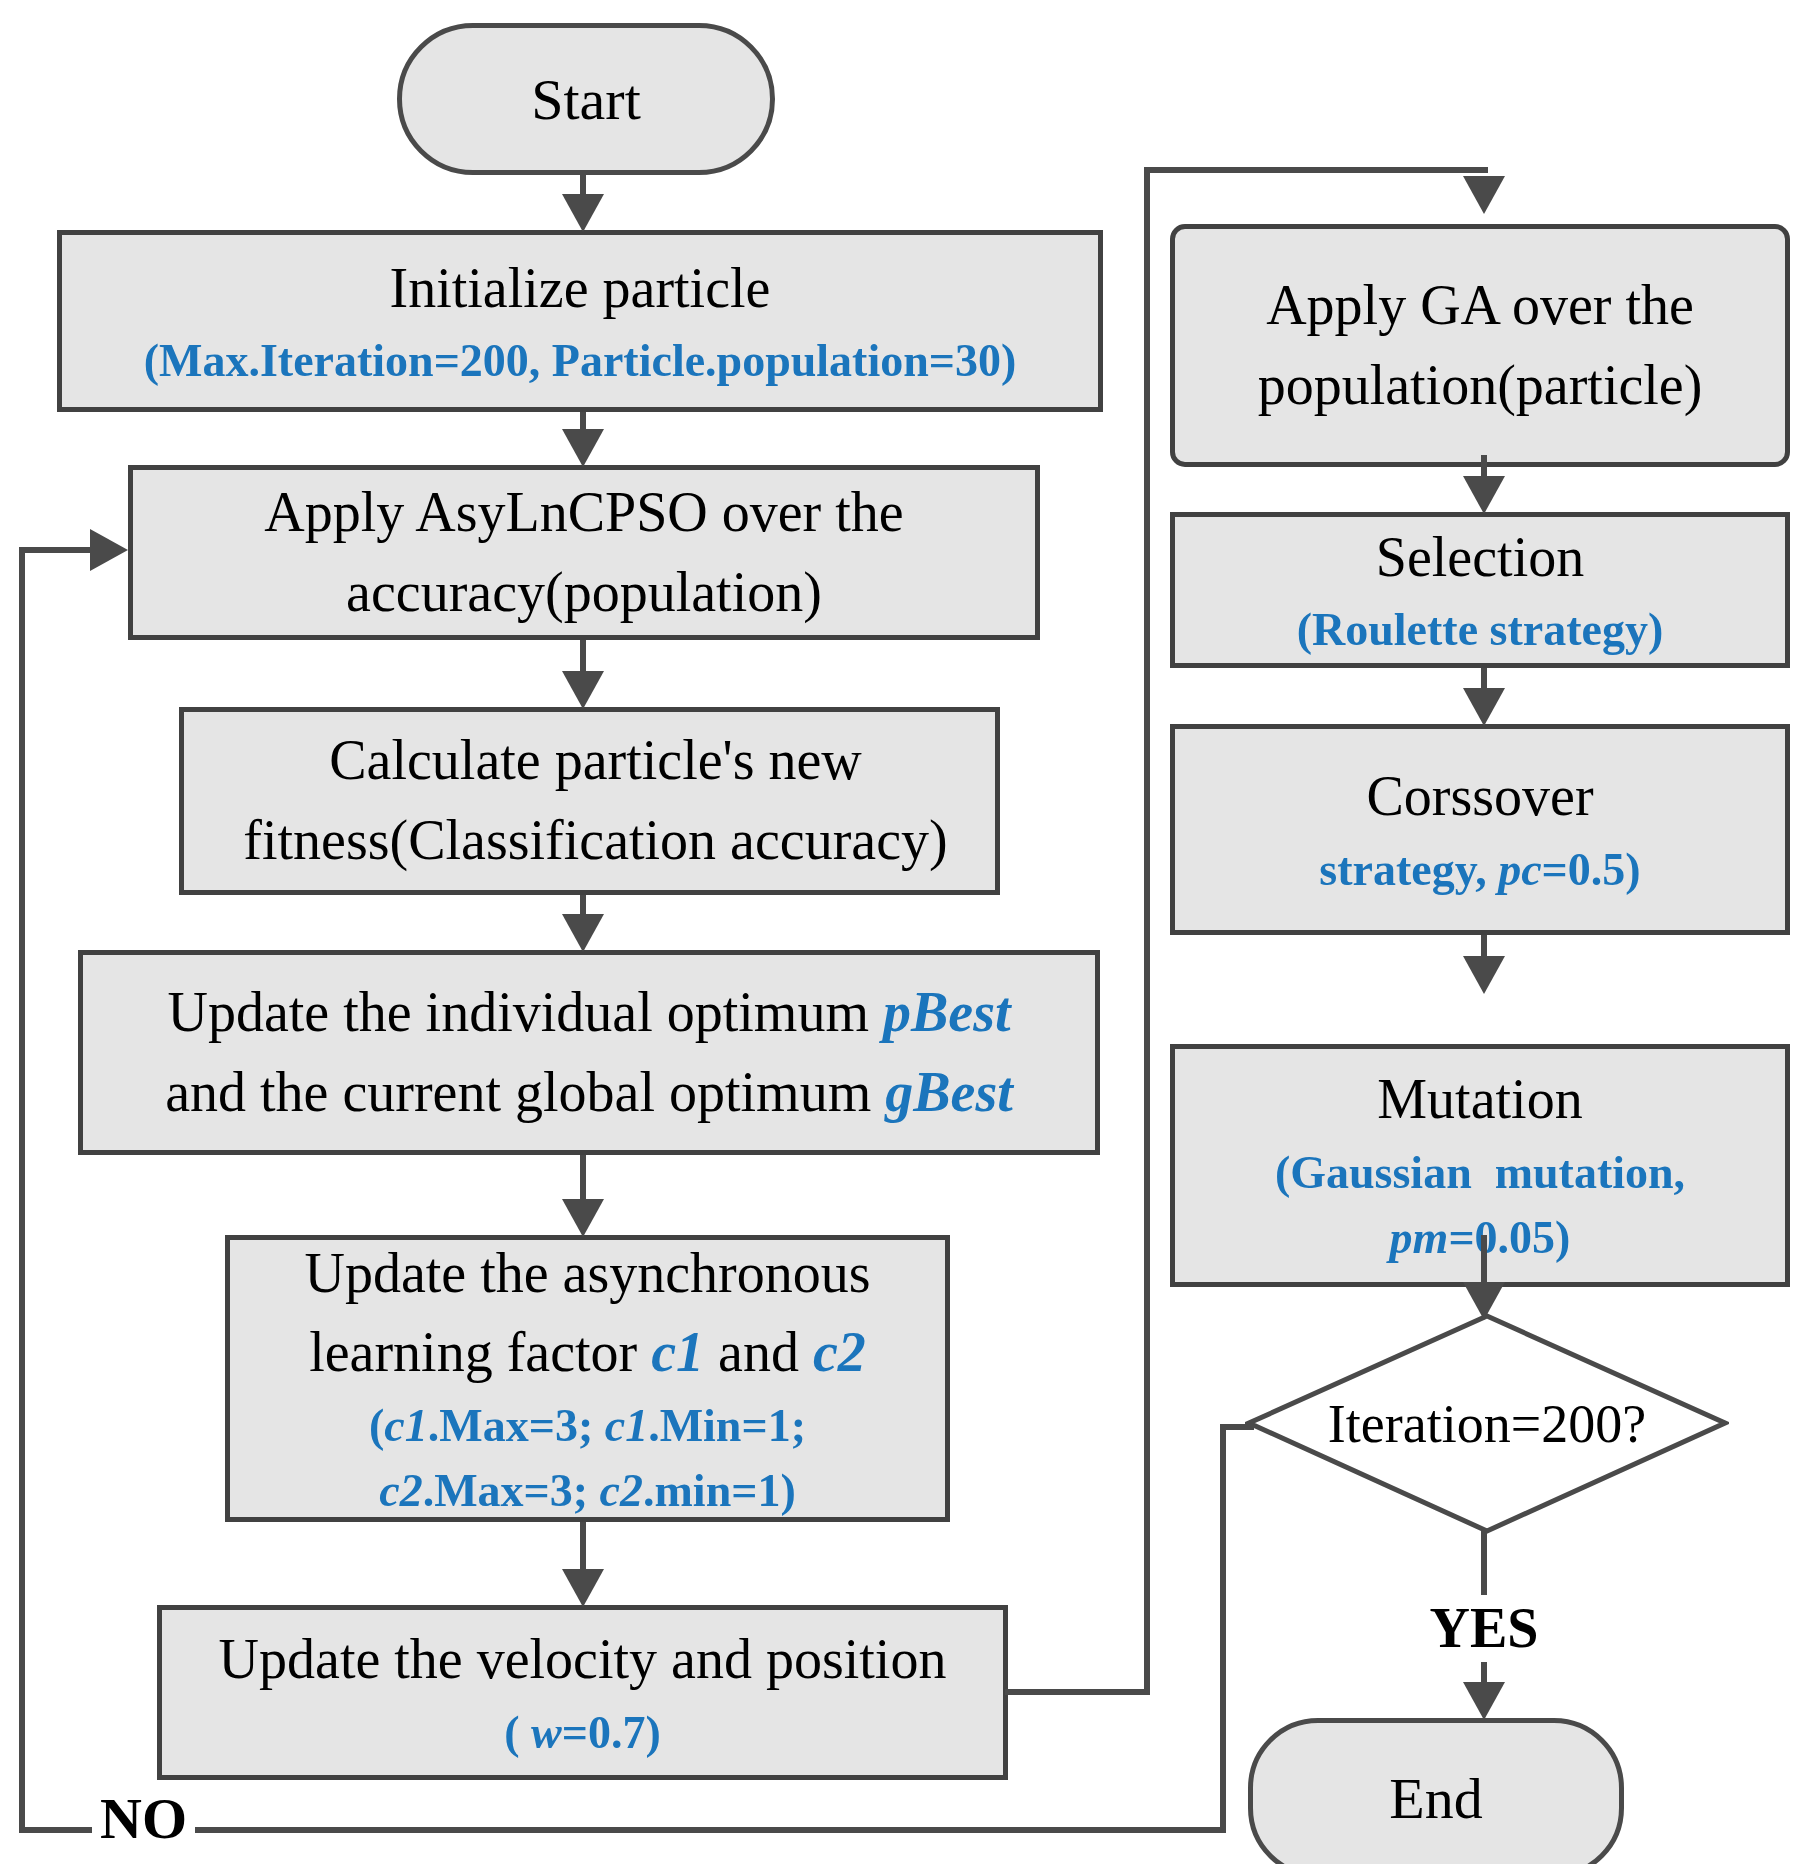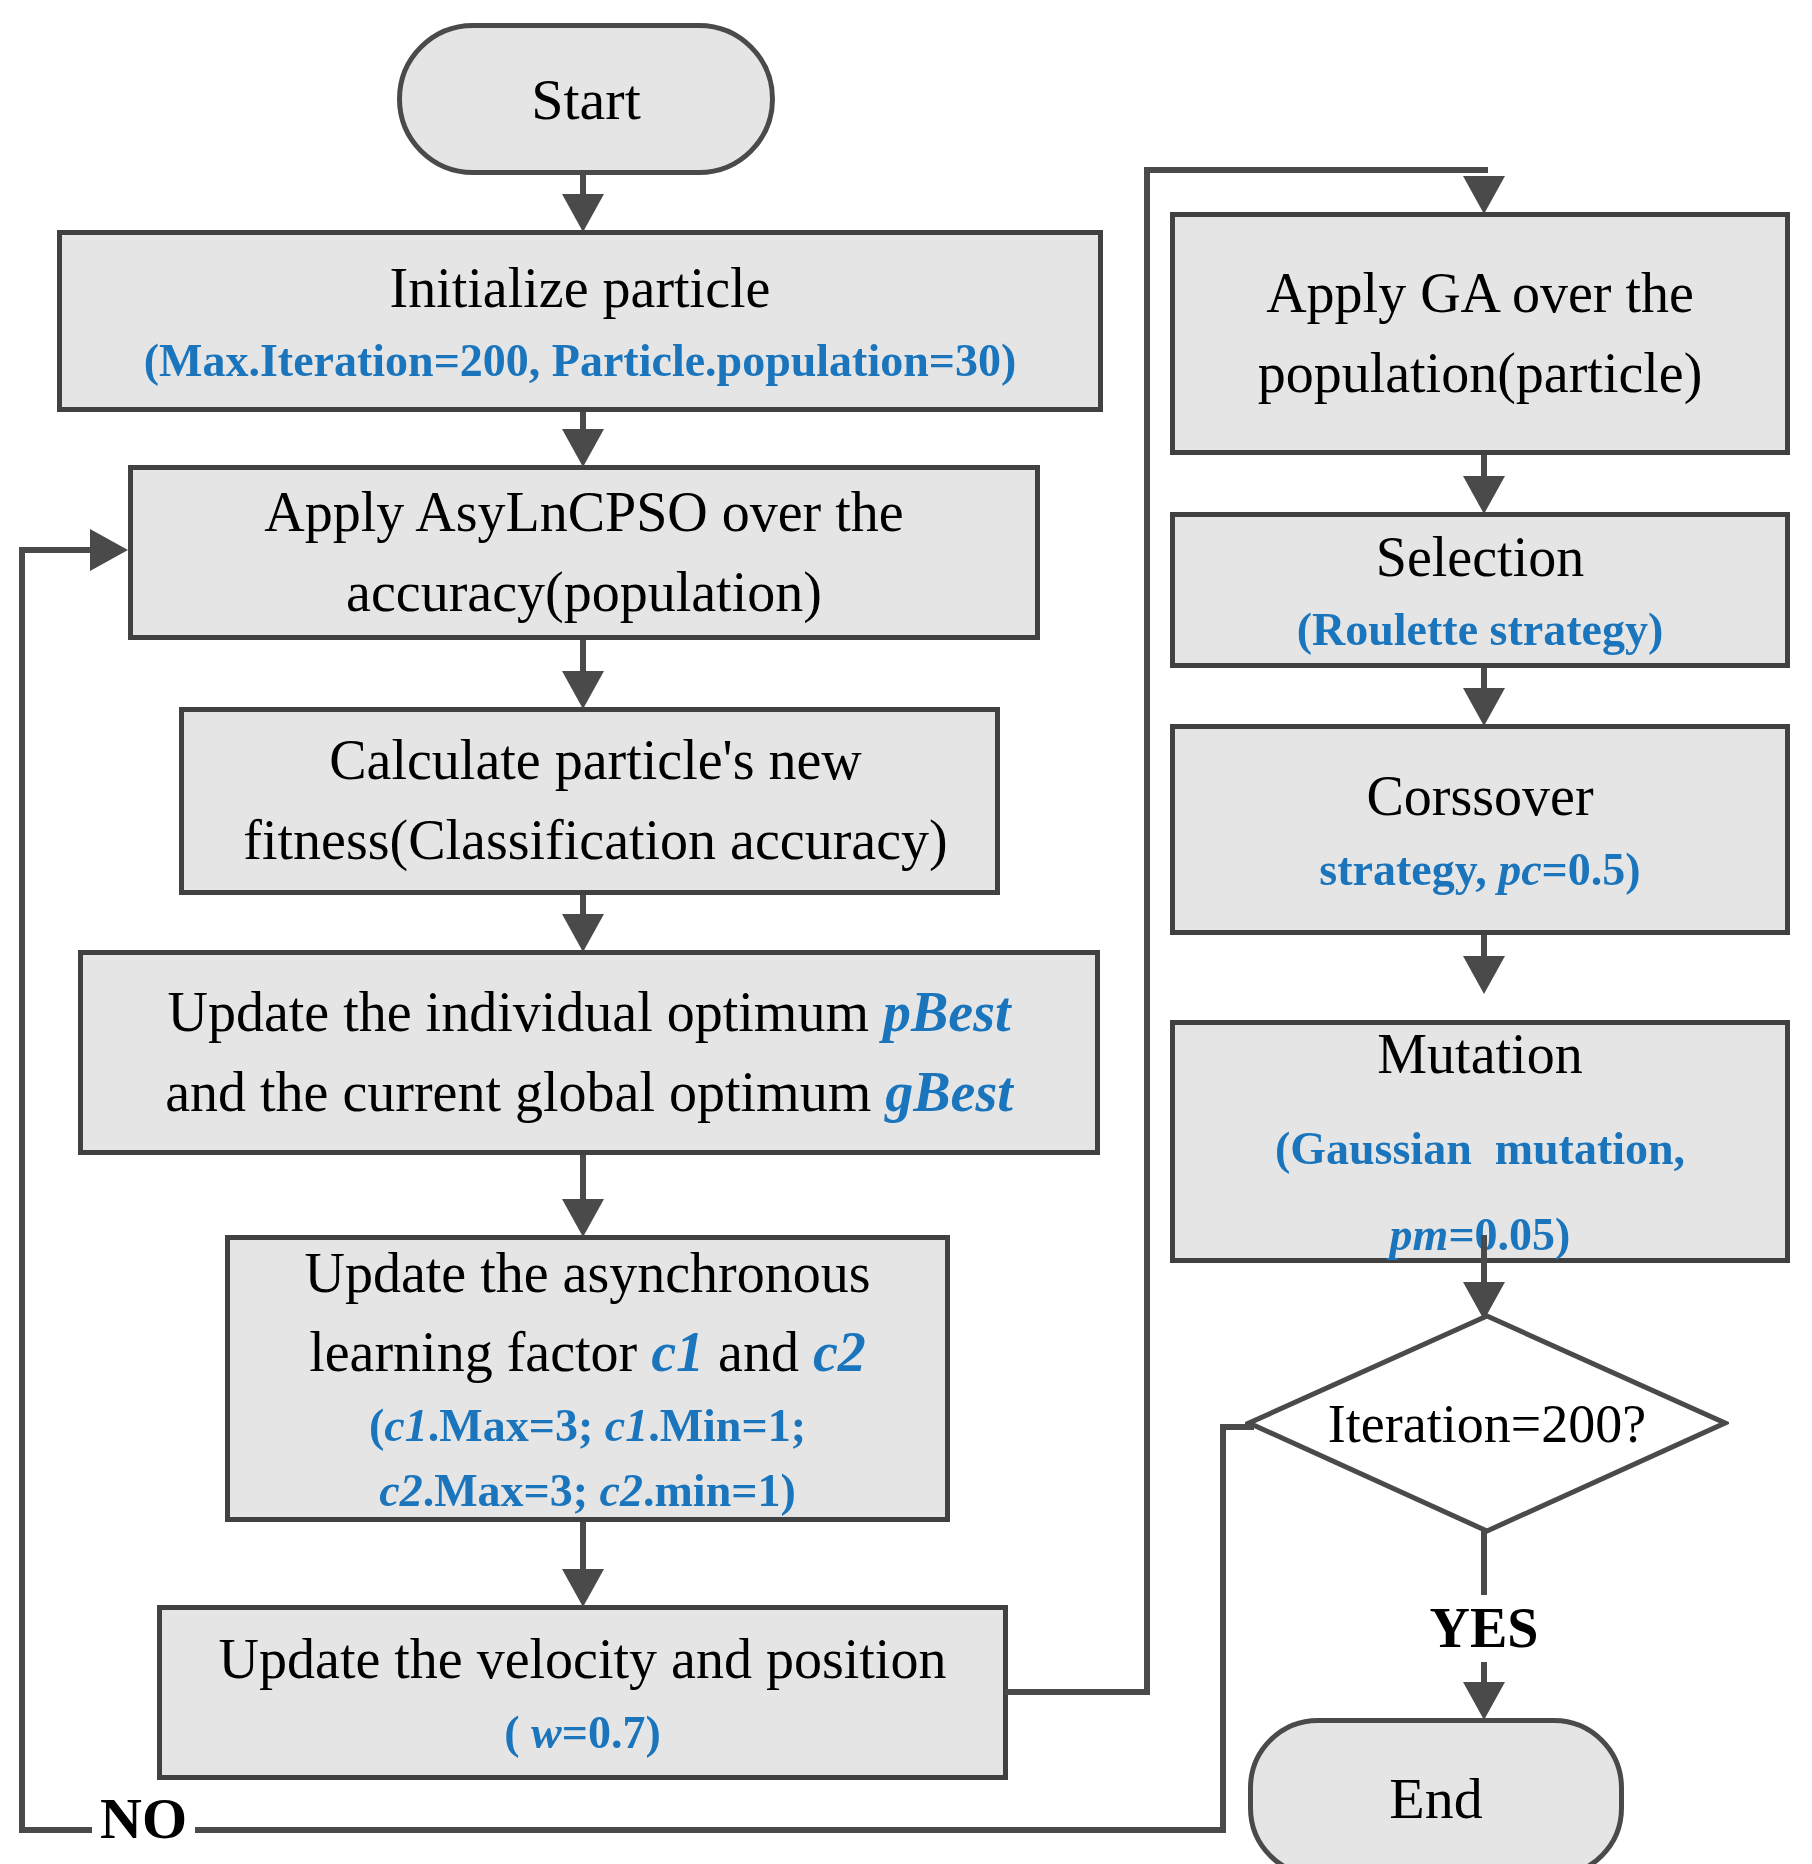--- a/index.html
+++ b/index.html
@@ -24,24 +24,24 @@
   .s-bi{color:#1b75bc;font-weight:bold;font-style:italic;}
   .term-label{font-size:58px;}
   
   .n-start {left:397px;top:23px;  width:378px;height:152px;}
   .n-init  {left:57px; top:230px; width:1046px;height:182px;}
   .n-asy   {left:128px;top:465px; width:912px; height:175px;}
   .n-calc  {left:179px;top:707px; width:821px; height:188px;padding-left:12px;}
   .n-pbest {left:78px; top:950px; width:1022px;height:205px;}
   .n-acoef {left:225px;top:1235px;width:725px; height:287px;}
   .n-vel   {left:157px;top:1605px;width:851px; height:175px;}
-  .n-ga    {left:1170px;top:212px; width:620px;height:243px;}
+  .n-ga    {left:1170px;top:224px; width:620px;height:243px;border-radius:15px;}
   .n-sel   {left:1170px;top:512px; width:620px;height:156px;}
   .n-cross {left:1170px;top:724px; width:620px;height:211px;}
-  .n-mut   {left:1170px;top:1020px; width:620px;height:243px;gap:21px;}
+  .n-mut   {left:1170px;top:1044px; width:620px;height:243px;}
   .n-end   {left:1248px;top:1718px;width:376px;height:160px;border-radius:70px;}
   
   .diamond-svg{position:absolute;left:1245px;top:1312px;width:484px;height:223px;}
   .diamond-label{
     position:absolute;left:1245px;top:1312px;width:484px;height:223px;
     display:flex;align-items:center;justify-content:center;font-size:54px;
   }
   
   .vline,.hline{position:absolute;background:#4a4a4a;}
   .vline{width:6px;}

